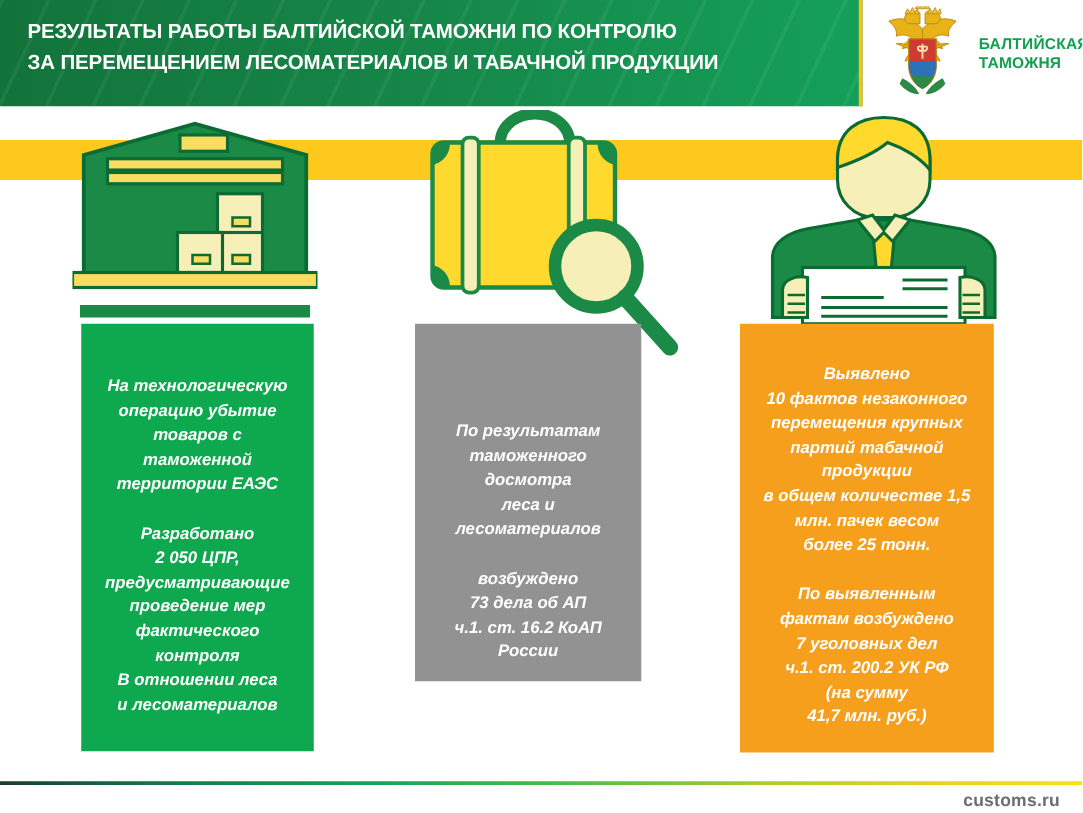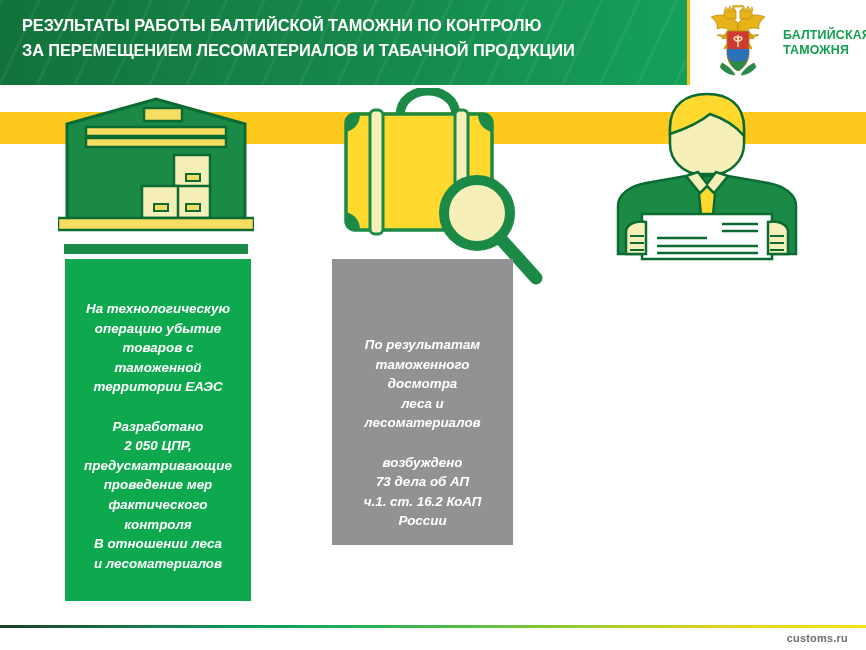--- a/index.html
+++ b/index.html
@@ -120,21 +120,21 @@
     left: 0; top: 625px;
     width: 866px; height: 3px;
     background: linear-gradient(90deg,
       #1a3f28 0%, #18794a 16%, #11a45c 34%,
       #4cbb4a 52%, #a8cc2e 70%, #e8d31c 86%, #f7e310 100%);
   }
   .footer-link {
     position: absolute;
     right: 18px; top: 632px;
     color: #6d6d6d;
-    font-size: 11px;
+    font-size: 14px;
     font-weight: bold;
     letter-spacing: 0.2px;
   }
 </style>
 </head>
 <body>
 
 <div id="slide">
 
   <div class="header-banner">
@@ -284,17 +284,34 @@
 досмотра
 леса и
 лесоматериалов
 
 возбуждено
 73 дела об АП
 ч.1. ст. 16.2 КоАП
 России</div>
   </div>
 
+  <div class="panel panel-orange">
+    <div class="panel-body">Выявлено
+10 фактов незаконного
+перемещения крупных
+партий табачной
+продукции
+в общем количестве 1,5
+млн. пачек весом
+более 25 тонн.
+
+По выявленным
+фактам возбуждено
+7 уголовных дел
+ч.1. ст. 200.2 УК РФ
+(на сумму
+41,7 млн. руб.)</div>
+  </div>
 
   <div class="footer-rule"></div>
   <div class="footer-link">customs.ru</div>
 
 </div>
 
 </body></html>

